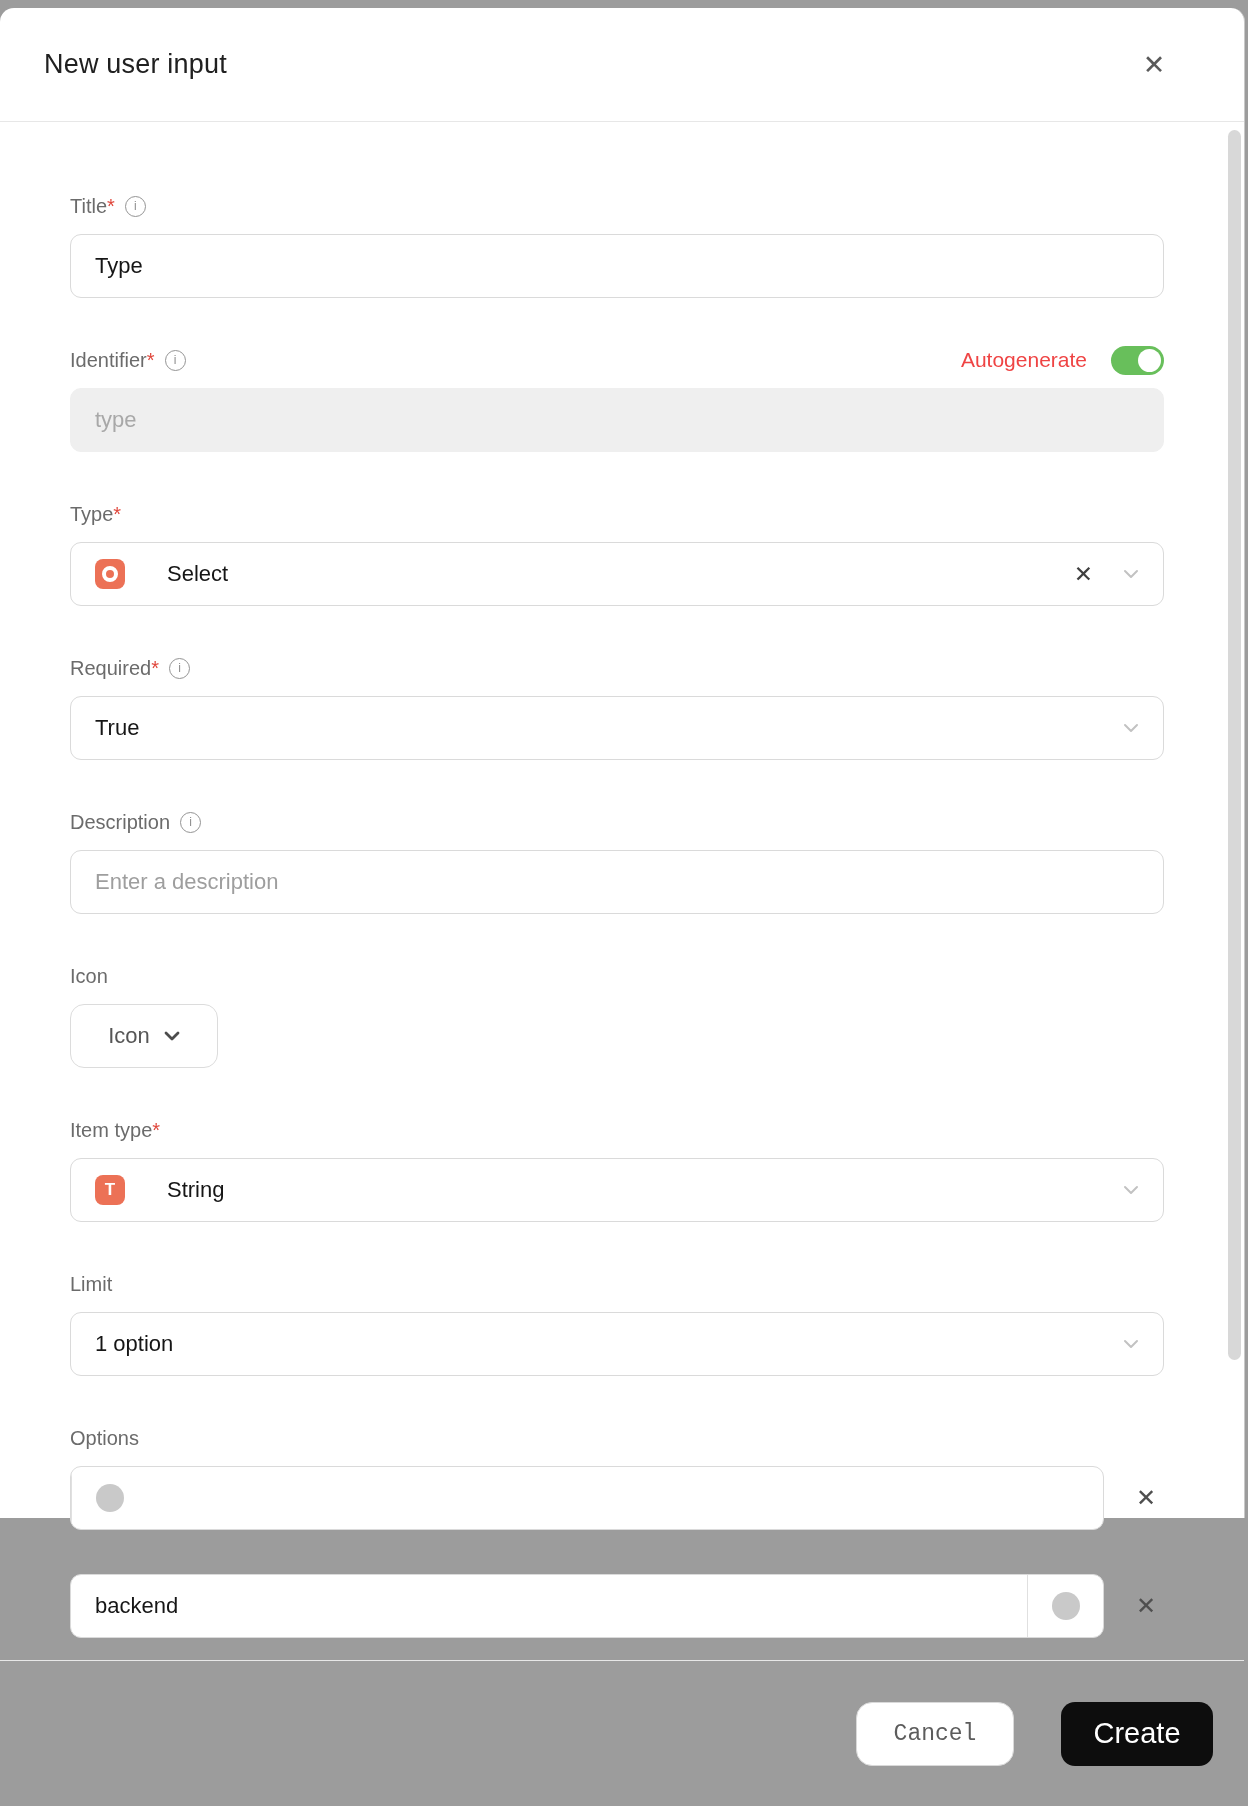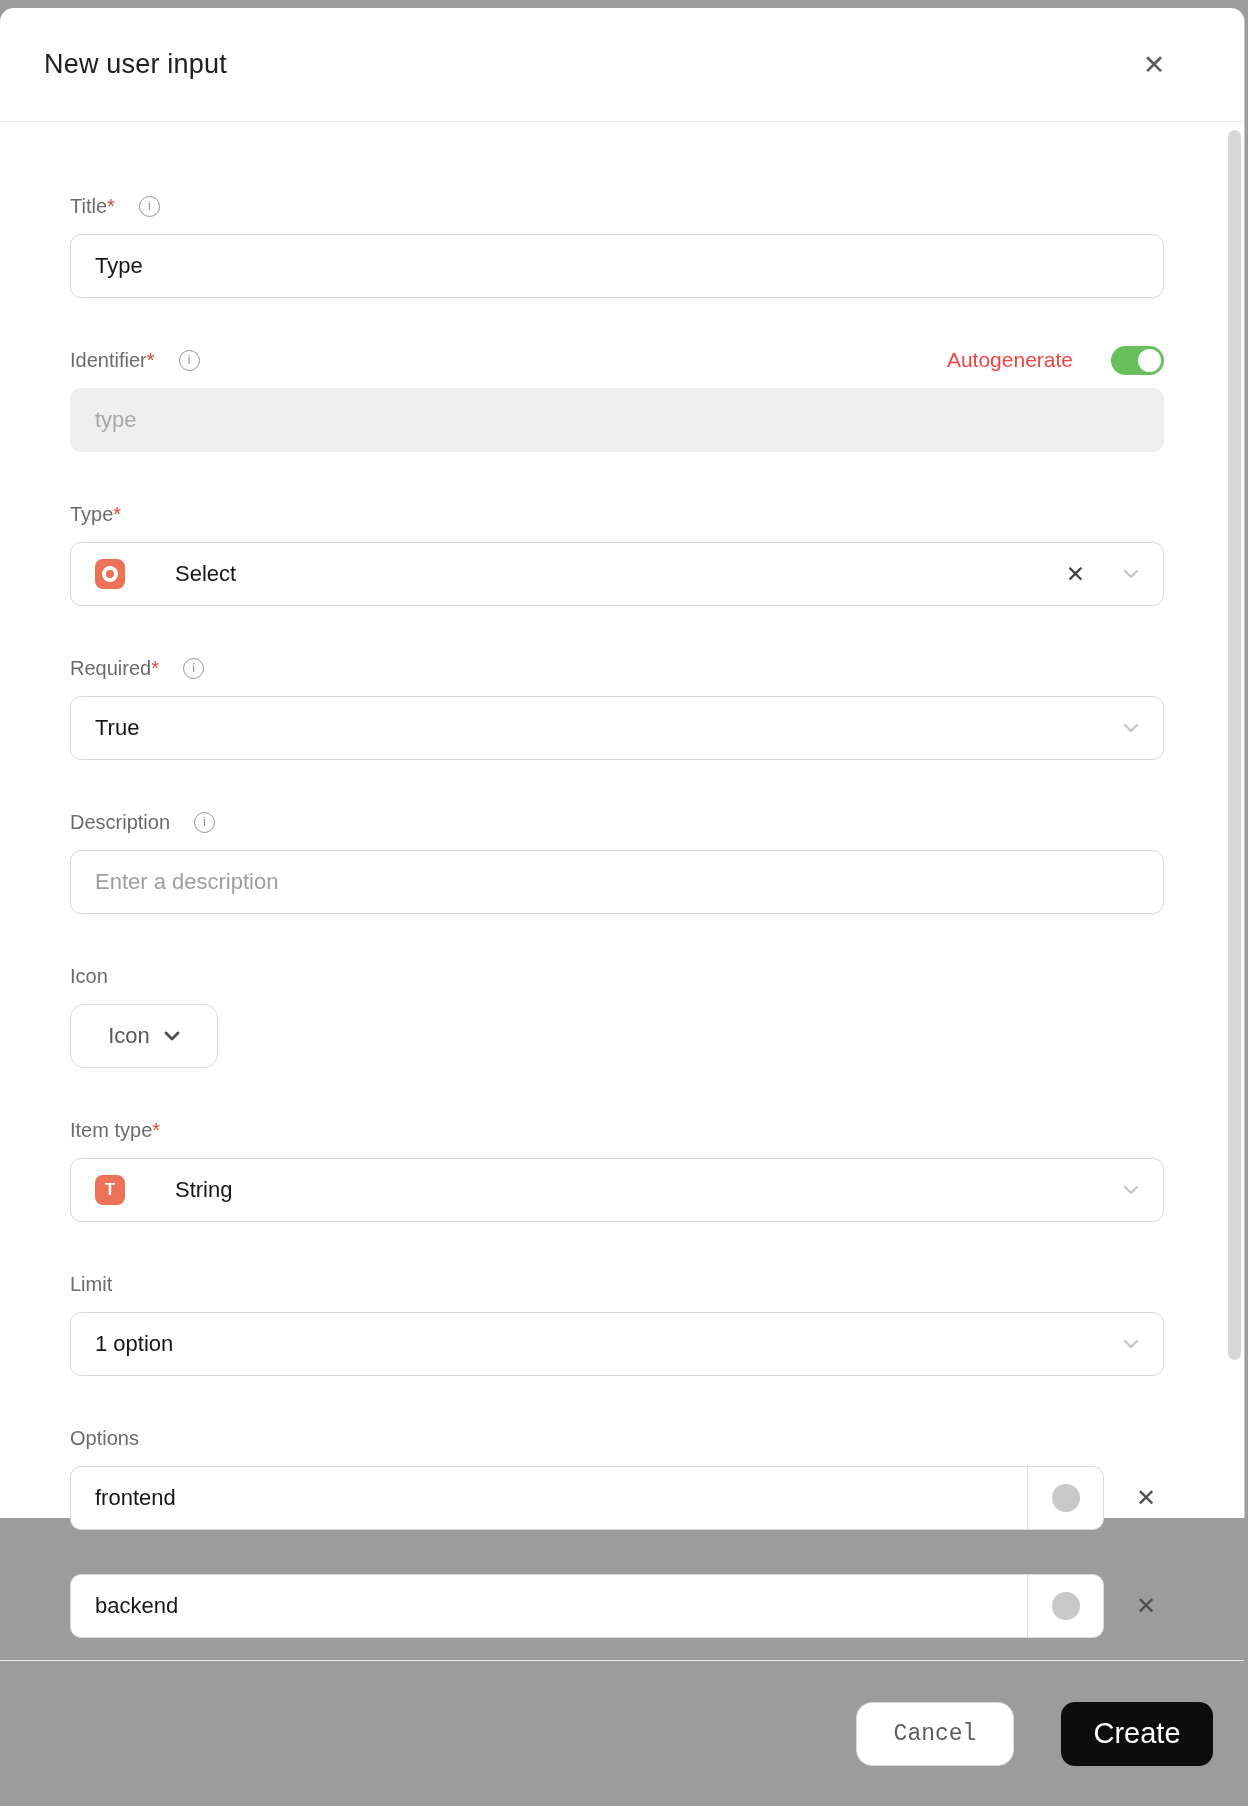--- a/index.html
+++ b/index.html
@@ -35,21 +35,21 @@
     position:relative; height:1538px; flex:0 0 1538px;
     padding:70px 84px 0 70px;
     overflow:hidden;
   }
   .scrollbar-thumb {
     position:absolute; top:8px; right:3px;
     width:13px; height:1230px;
     background:#d8d8d8; border-radius:7px;
   }
   .group { margin-bottom:48px; width:1094px; }
-  .label-row { display:flex; align-items:center; gap:24px; margin-bottom:14px; height:28px; }
+  .label-row { display:flex; align-items:center; gap:10px; margin-bottom:14px; height:28px; }
   .label { font-size:20px; color:#6b6b6b; }
   .asterisk { color:#e0473c; }
   .info-icon {
     width:21px; height:21px; border:1.6px solid #949494; border-radius:50%;
     color:#8f8f8f; font-size:12px; line-height:18px; text-align:center;
     display:inline-block; font-style:normal;
   }
   .spacer { flex:1; }
   .auto-label { font-size:21px; color:#ef4444; margin-right:14px; }
   .toggle {
@@ -64,21 +64,21 @@
     width:1094px; height:64px;
     border:1.5px solid #dadada; border-radius:11px; background:#fff;
     display:flex; align-items:center;
     padding:0 24px;
     font-size:22px; color:#161616;
   }
   input.field { outline:none; font-family:"Liberation Sans", sans-serif; }
   input.field::placeholder { color:#9e9e9e; opacity:1; }
   .field.disabled { background:#efefef; border-color:#efefef; color:#a8a8a8; }
   .field.disabled::placeholder { color:#a8a8a8; }
-  .select { cursor:pointer; gap:32px; }
+  .select { cursor:pointer; gap:24px; }
   .select .value { flex:1; }
   .chev { width:16px; height:10px; flex:0 0 auto; }
   .chev polyline { fill:none; stroke:#c2c2c2; stroke-width:2; stroke-linecap:round; stroke-linejoin:round; }
   .clear-x {
     border:none; background:transparent; font-size:23px; color:#3f3f3f;
     cursor:pointer; margin-right:6px; font-family:"Liberation Sans", sans-serif;
   }
   .badge {
     width:30px; height:30px; border-radius:8px; background:#ec7156;
     margin-right:18px; flex:0 0 auto;
@@ -240,21 +240,20 @@
       </div>
     </div>
 
     <div class="group">
       <div class="label-row">
         <span class="label">Options</span>
       </div>
 
       <div class="option-row">
         <div class="option-box">
-          <input type="text" value="frontend" style="">
           <div class="swatch-cell">
               <div class="swatch"></div>
             </div>
         </div>
         <button class="remove-x">✕</button>
       </div>
 
       <div class="option-row">
         <div class="option-box">
           <input type="text" value="backend" style="">

